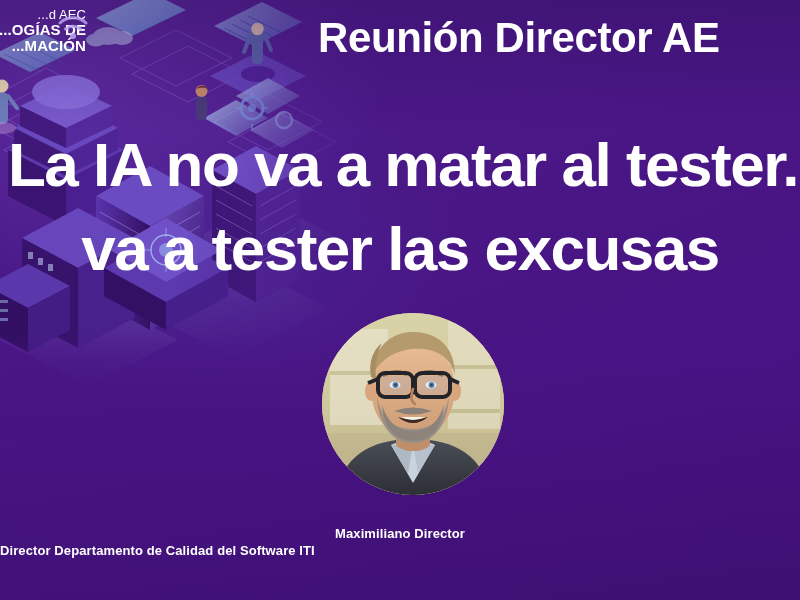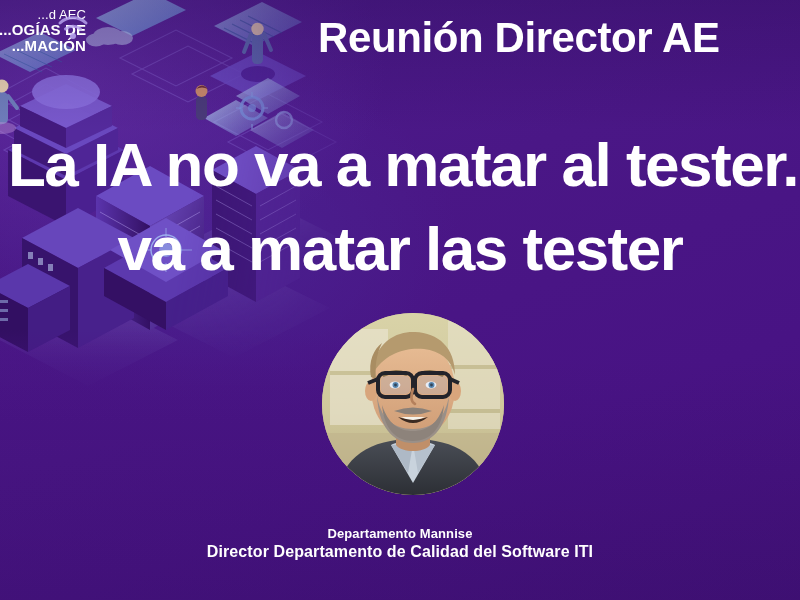--- a/index.html
+++ b/index.html
@@ -150,23 +150,23 @@
     color: #ffffff;
     font-size: 13px;
     font-weight: 700;
     letter-spacing: .1px;
   }
   .speaker-role {
     position: absolute;
     left: 0;
     top: 543px;
     width: 800px;
-    text-align: center;
-    color: #ffffff;
-    font-size: 16px;
+    text-align: left;
+    color: #ffffff;
+    font-size: 13px;
     font-weight: 700;
     letter-spacing: .1px;
   }
 </style>
 </head>
 <body>
 
 <div id="slide">
 
   <div class="bg-base"></div>
@@ -361,21 +361,21 @@
       <path d="M9.5 17 A12 12 0 0 1 24.5 17"></path>
     </g>
     <circle cx="17" cy="24" r="3" fill="#b9a6ee" opacity=".95"></circle>
   </svg>
 
 
   <div class="header-title">Reunión Director AE</div>
 
   <div class="headline">
     <span class="ln1">La IA no va a matar al tester...</span>
-    <span class="ln2">va a matar las tester</span>
+    <span class="ln2">va a tester las excusas</span>
   </div>
 
   <div class="avatar">
     <svg viewBox="0 0 182 182" preserveAspectRatio="xMidYMid slice">
       <defs>
         <linearGradient id="roomBg" x1="0" y1="0" x2="0" y2="1">
           <stop offset="0%" stop-color="#d9d3a8"></stop>
             <stop offset="55%" stop-color="#cfc79b"></stop>
           <stop offset="100%" stop-color="#b9ae84"></stop>
         </linearGradient>
@@ -442,16 +442,16 @@
       <path d="M55 82 C56 112 70 130 91 130 C112 130 126 112 127 82 C124 104 112 116 91 116 C70 116 58 104 55 82 Z" fill="#9a9088"></path>
       <path d="M60 92 C62 116 74 128 91 128 C108 128 120 116 122 92 C116 110 106 118 91 118 C76 118 66 110 60 92 Z" fill="#8d837b"></path>
 
       <path d="M72 98 q19 -7 38 0 q-19 7 -38 0 Z" fill="#8a8078"></path>
 
       <path d="M76 104 q15 12 30 0 q-15 5 -30 0 Z" fill="#3a2a22"></path>
       <path d="M79 104 q12 6 24 0 Z" fill="#f6f2ea"></path>
     </svg>
   </div>
 
-  <div class="speaker-name">Departamento Mannise</div>
+  <div class="speaker-name">Maximiliano Director</div>
   <div class="speaker-role">Director Departamento de Calidad del Software ITI</div>
 
 </div>
 
 </body></html>

